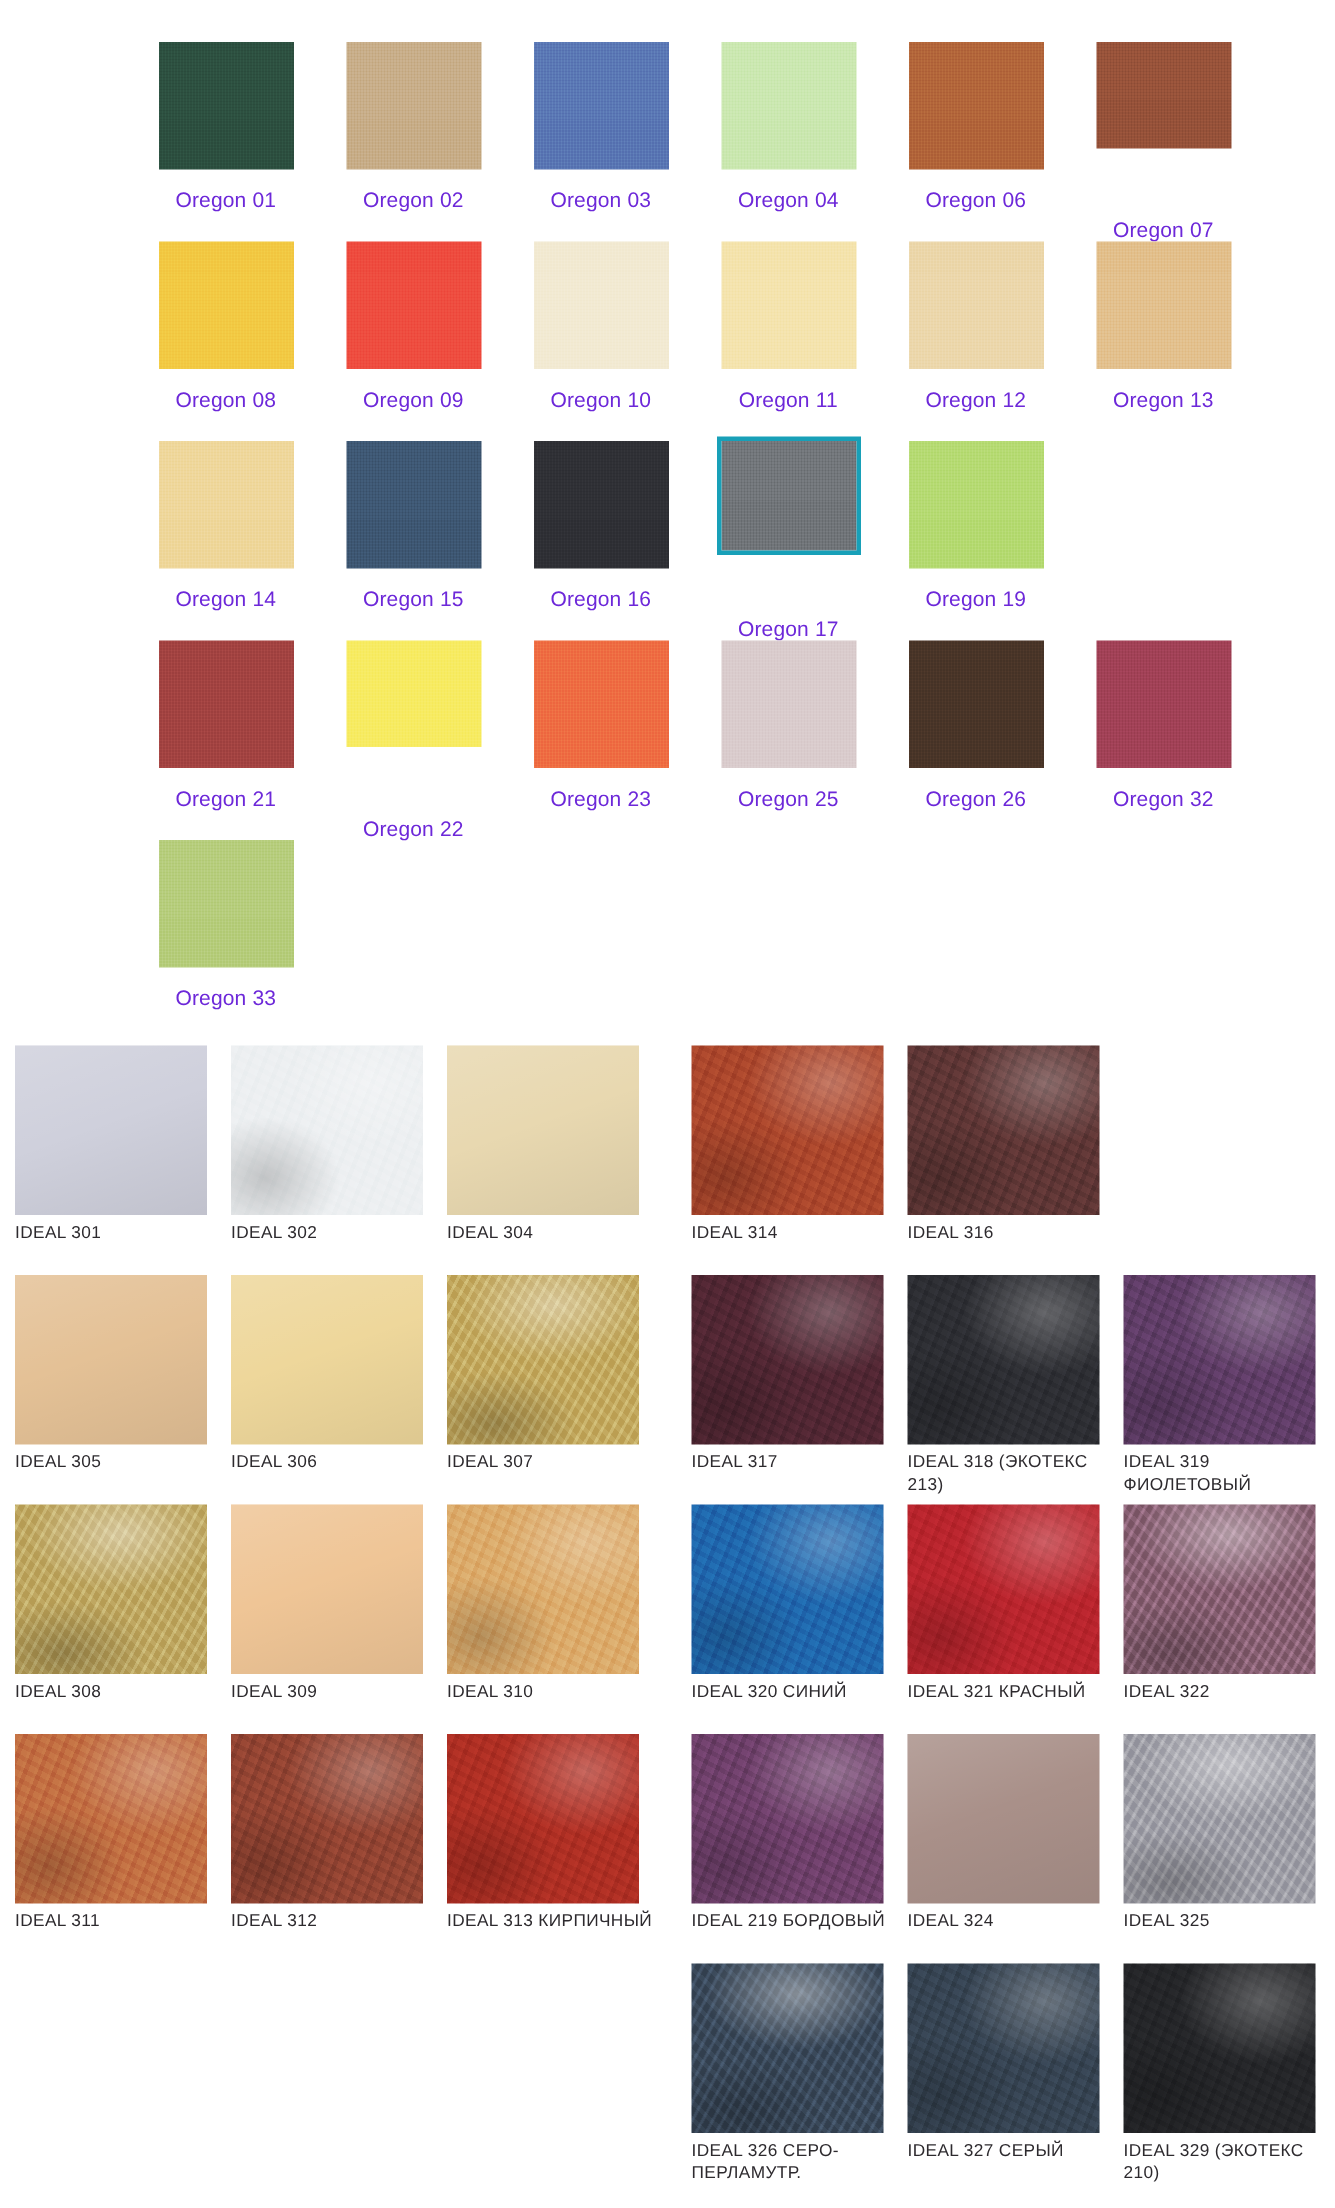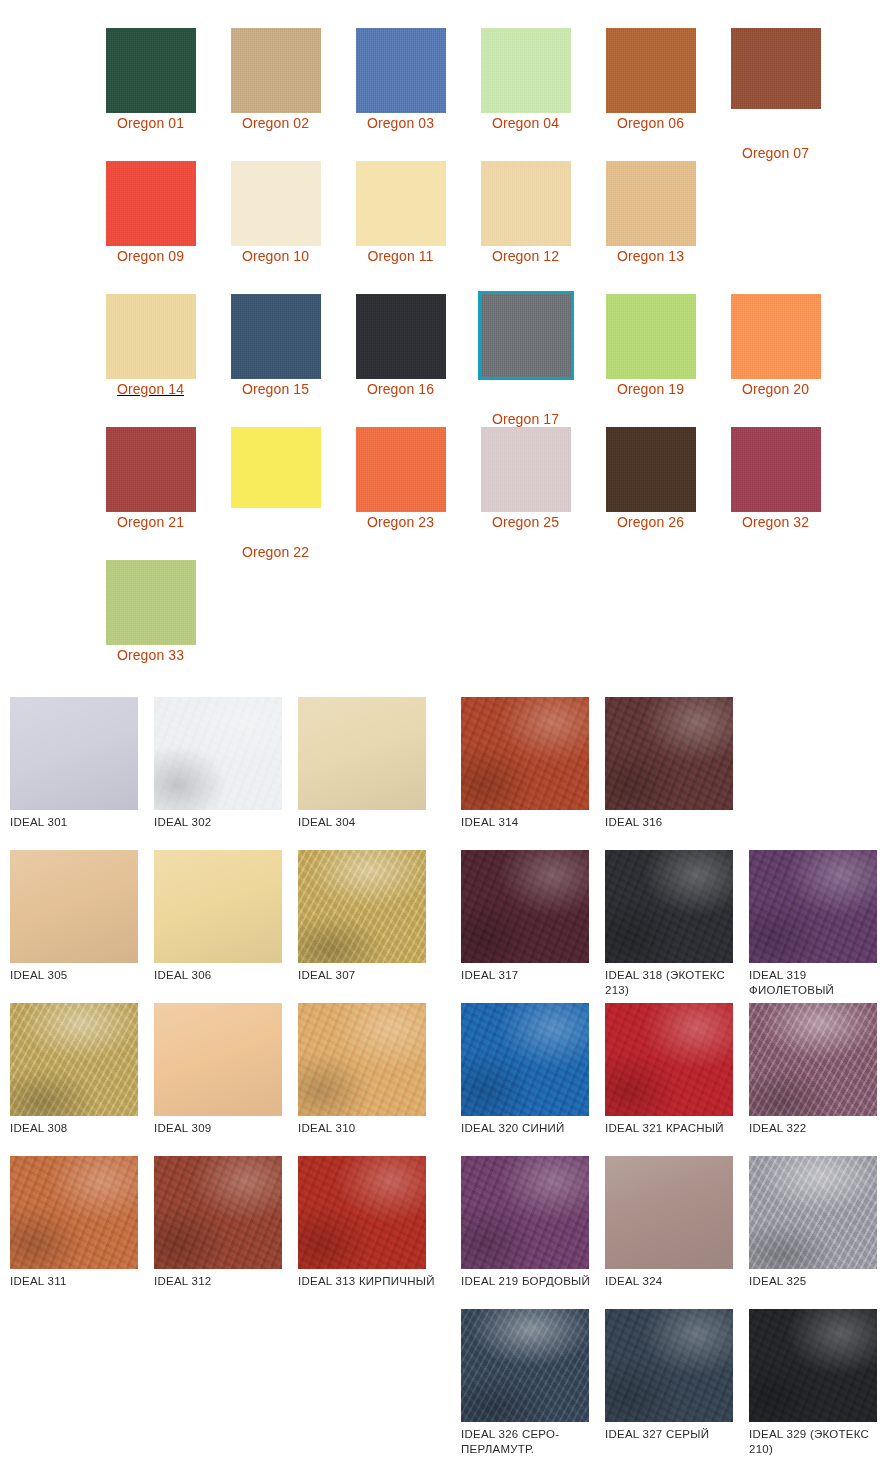--- a/index.html
+++ b/index.html
@@ -26,22 +26,22 @@
   }
   .oregon-sw.selected { outline: 3px solid #18a0b8; outline-offset: 0px; }
   .oregon-sw::after{
     content:""; position:absolute; inset:0;
     background-image:
       repeating-linear-gradient(90deg, rgba(255,255,255,.055) 0 1px, rgba(0,0,0,.04) 1px 2px),
       repeating-linear-gradient(0deg, rgba(255,255,255,.04) 0 1px, rgba(0,0,0,.03) 1px 2px);
     mix-blend-mode: overlay;
   }
   .oregon-label {
-    margin-top: 2px;
-    font-size: 14px; color:#c2410c; letter-spacing:.1px;
+    margin-top: 12px;
+    font-size: 14px; color:#6d28d9; letter-spacing:.1px;
     white-space: nowrap; text-align:center;
   }
 
   
   #ideal-section { position:absolute; left:0; top:697px; width:890px; }
   .ideal-row { display:flex; height:153px; }
   .ideal-group { display:flex; }
   .ideal-gap { width: 19px; flex:none; }
   .ideal-cell { width: 144px; position:relative; }
   .ideal-cell.empty { visibility:hidden; }
@@ -116,20 +116,24 @@
         <div class="oregon-sw" style="background: rgb(178, 101, 58);"></div>
         <div class="oregon-label">Oregon 06</div>
       </div>
       <div class="oregon-cell" style="width: 125px; gap: 34px;">
         <div class="oregon-sw" style="background: rgb(148, 80, 56);"></div>
         <div class="oregon-label">Oregon 07</div>
       </div>
     </div>
     <div class="oregon-row">
       <div class="oregon-cell" style="width: 125px;">
+        <div class="oregon-sw" style="background: rgb(242, 201, 67);"></div>
+        <div class="oregon-label">Oregon 08</div>
+      </div>
+      <div class="oregon-cell" style="width: 125px;">
         <div class="oregon-sw" style="background: rgb(238, 74, 61);"></div>
         <div class="oregon-label">Oregon 09</div>
       </div>
       <div class="oregon-cell" style="width: 125px;">
         <div class="oregon-sw" style="background: rgb(242, 234, 210);"></div>
         <div class="oregon-label">Oregon 10</div>
       </div>
       <div class="oregon-cell" style="width: 125px;">
         <div class="oregon-sw" style="background: rgb(244, 227, 171);"></div>
         <div class="oregon-label">Oregon 11</div>
@@ -137,43 +141,39 @@
       <div class="oregon-cell" style="width: 125px;">
         <div class="oregon-sw" style="background: rgb(236, 215, 171);"></div>
         <div class="oregon-label">Oregon 12</div>
       </div>
       <div class="oregon-cell" style="width: 125px;">
         <div class="oregon-sw" style="background: rgb(226, 190, 137);"></div>
         <div class="oregon-label">Oregon 13</div>
       </div>
     </div>
     <div class="oregon-row">
-      <div class="oregon-cell" style="width: 125px; text-decoration: underline;">
+      <div class="oregon-cell" style="width: 125px;">
         <div class="oregon-sw" style="background: rgb(239, 215, 155);"></div>
         <div class="oregon-label">Oregon 14</div>
       </div>
       <div class="oregon-cell" style="width: 125px;">
         <div class="oregon-sw" style="background: rgb(60, 85, 112);"></div>
         <div class="oregon-label">Oregon 15</div>
       </div>
       <div class="oregon-cell" style="width: 125px;">
         <div class="oregon-sw" style="background: rgb(47, 48, 53);"></div>
         <div class="oregon-label">Oregon 16</div>
       </div>
       <div class="oregon-cell" style="width: 125px; gap: 32px;">
         <div class="oregon-sw selected" style="background: rgb(110, 114, 118);"></div>
         <div class="oregon-label">Oregon 17</div>
       </div>
       <div class="oregon-cell" style="width: 125px;">
         <div class="oregon-sw" style="background: rgb(181, 218, 114);"></div>
         <div class="oregon-label">Oregon 19</div>
-      </div>
-      <div class="oregon-cell" style="width: 125px;">
-        <div class="oregon-sw" style="background: rgb(249, 148, 85);"></div>
-        <div class="oregon-label">Oregon 20</div>
       </div>
     </div>
     <div class="oregon-row">
       <div class="oregon-cell" style="width: 125px;">
         <div class="oregon-sw" style="background: rgb(164, 68, 66);"></div>
         <div class="oregon-label">Oregon 21</div>
       </div>
       <div class="oregon-cell" style="width: 125px; gap: 34px;">
         <div class="oregon-sw" style="background: rgb(247, 235, 97);"></div>
         <div class="oregon-label">Oregon 22</div>

